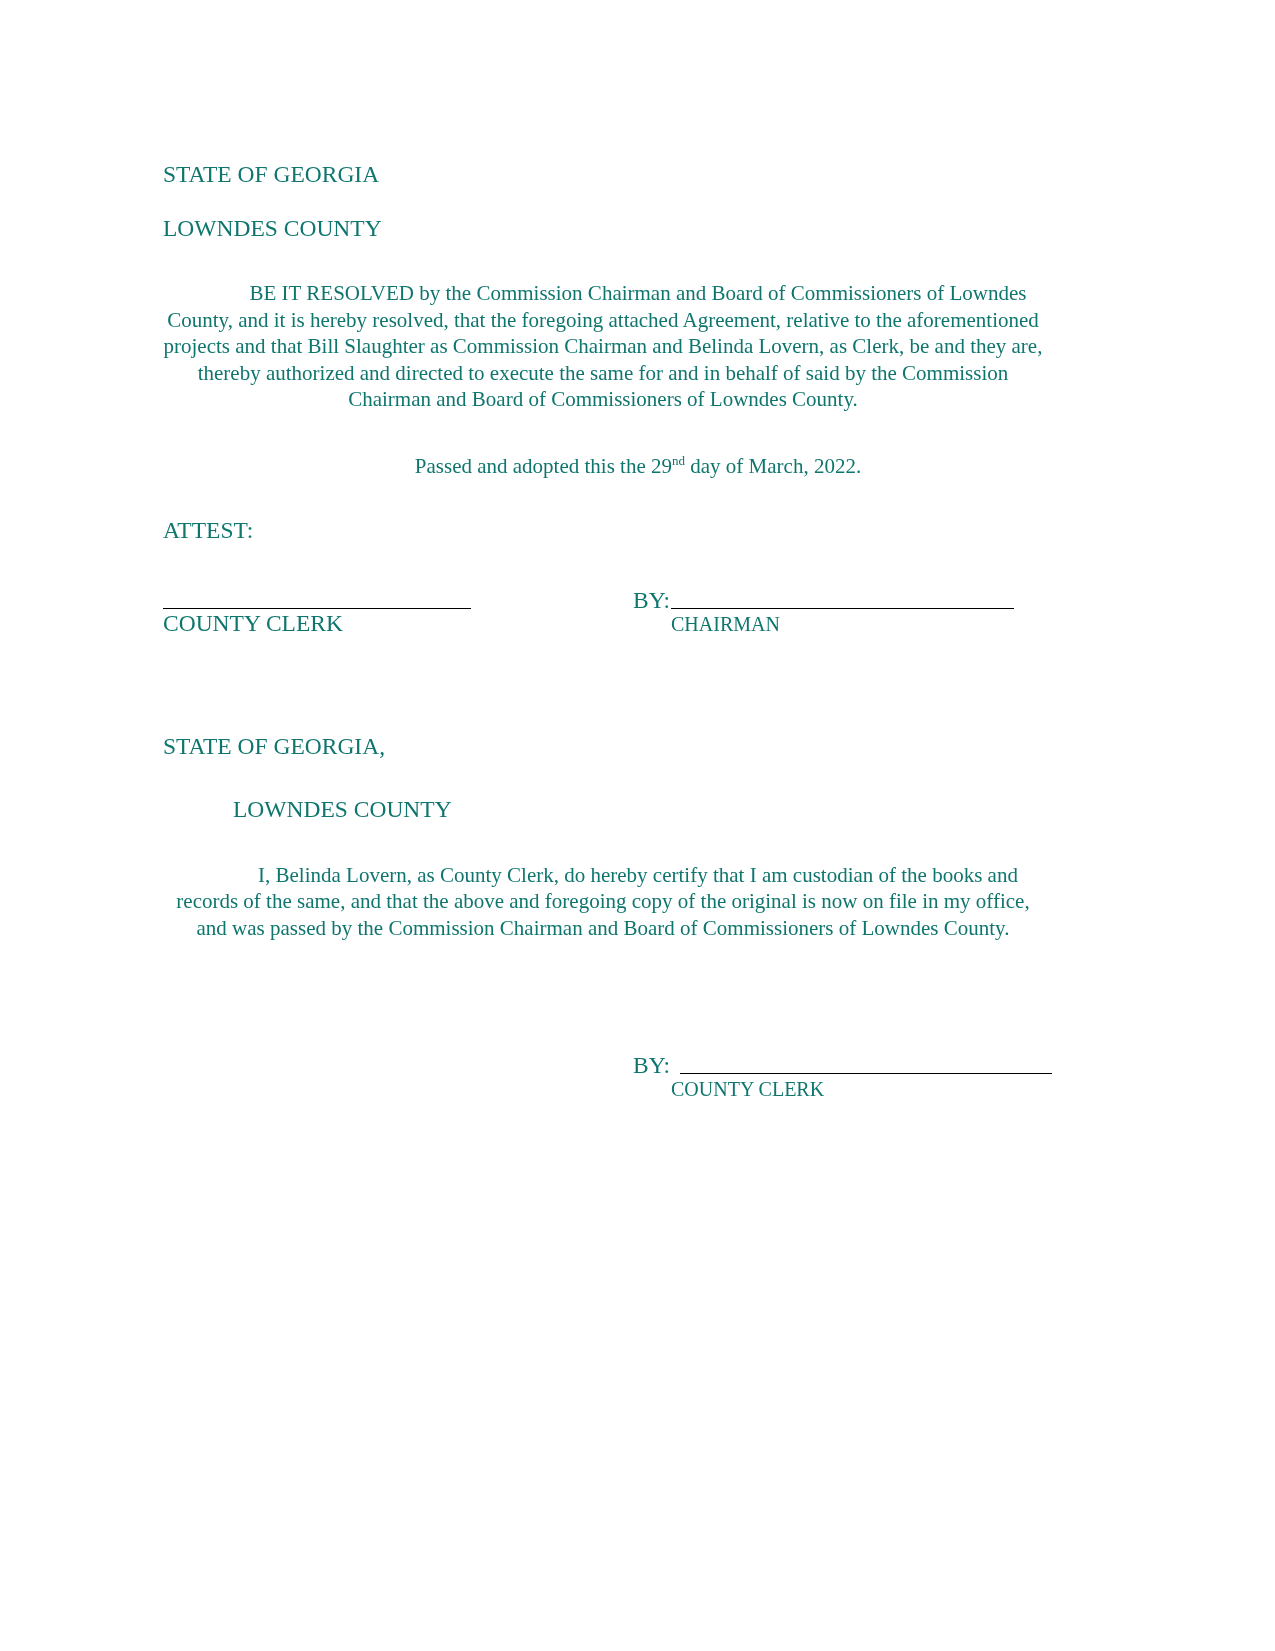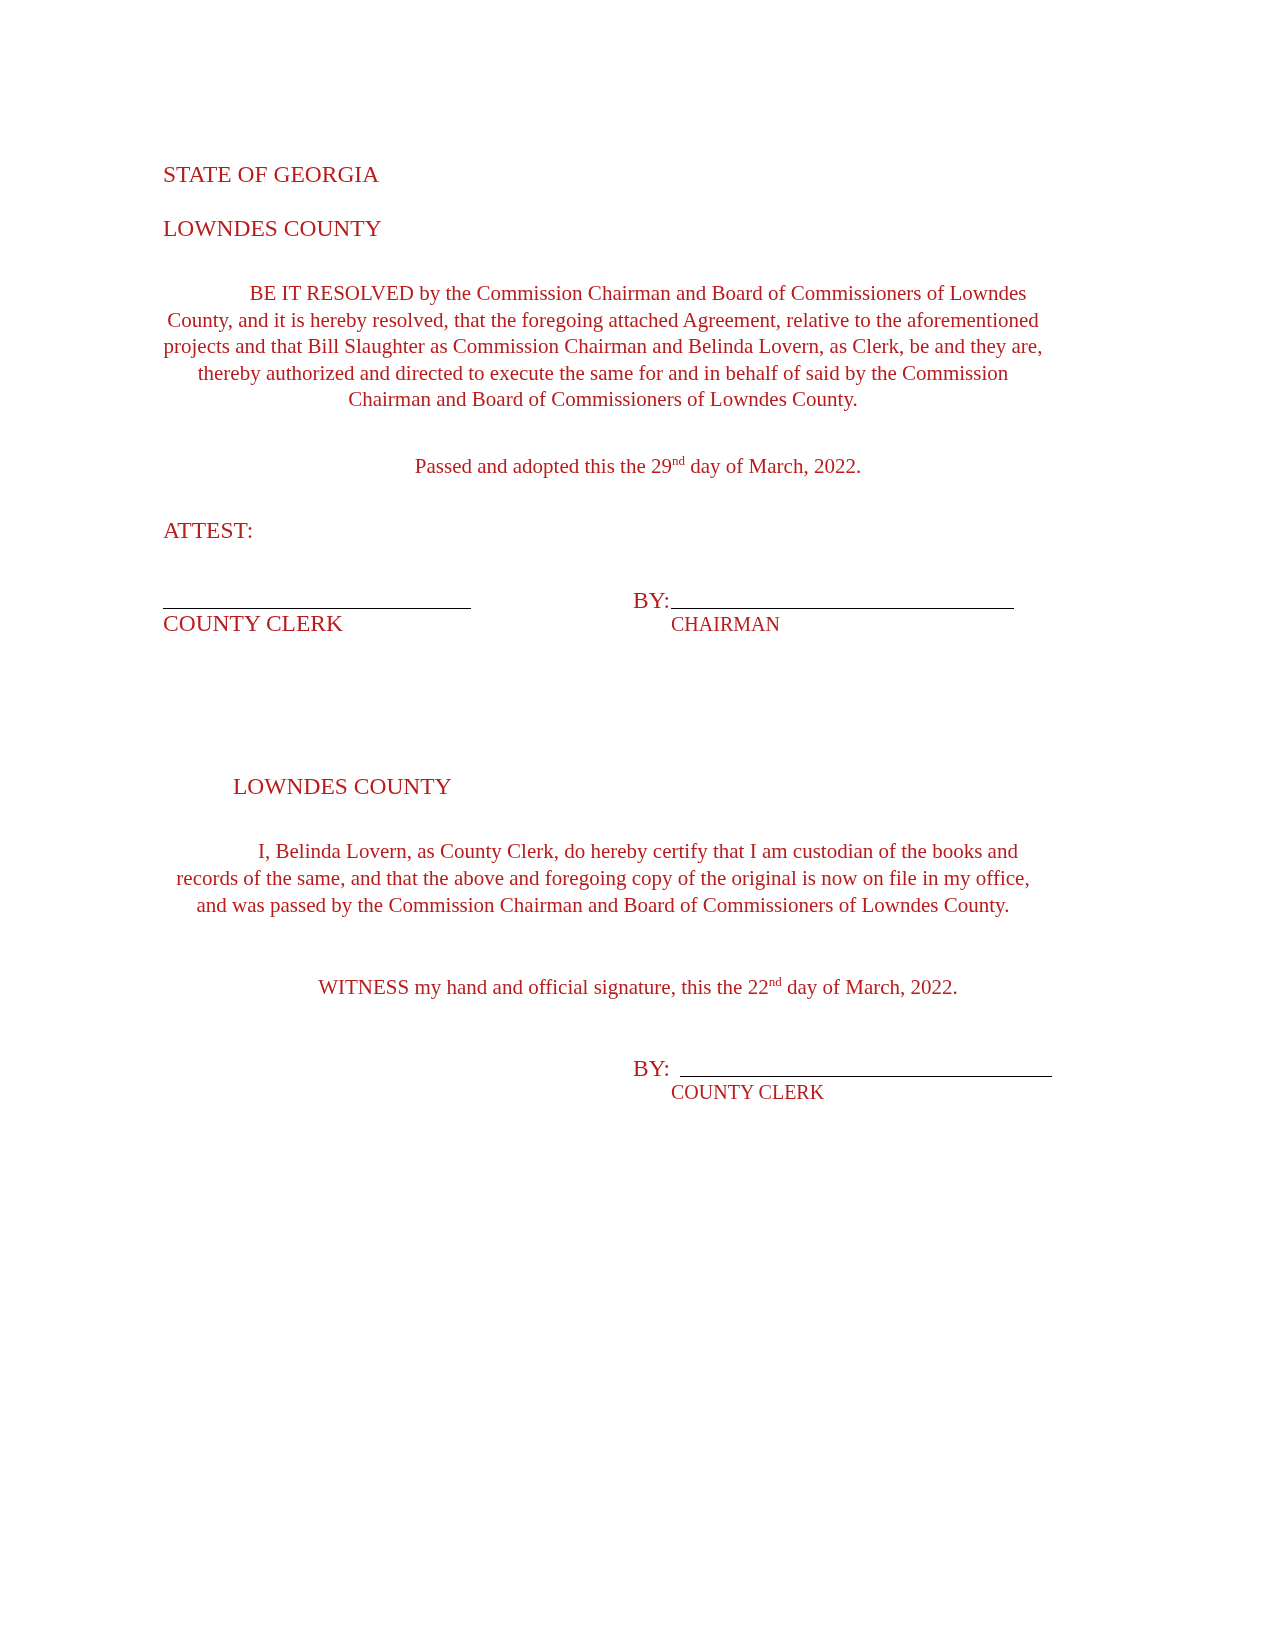--- a/index.html
+++ b/index.html
@@ -7,21 +7,21 @@
     padding: 0;
     background: #ffffff;
   }
   .page {
     position: relative;
     width: 1275px;
     height: 1651px;
     margin: 0 auto;
     background: #ffffff;
     font-family: "Liberation Serif", "DejaVu Serif", serif;
-    color: #b91c1c;
+    color: #0f766e;
     overflow: hidden;
   }
   .content {
     position: absolute;
     left: 163px;
     top: 163px;
     width: 880px;
   }
   .heading {
     font-size: 23.5px;
@@ -144,32 +144,32 @@
         <div class="by-row">
           <span class="by-text">BY:</span>
           <span class="by-rule"></span>
         </div>
         <div class="by-label">CHAIRMAN</div>
       </div>
     </div>
 
     <div class="gap-xl"></div>
 
+    <div class="heading">STATE OF GEORGIA,</div>
 
     <div class="gap-md"></div>
 
     <div class="heading indent-1">LOWNDES COUNTY</div>
 
     <div class="gap-md"></div>
 
     <div class="para">I, Belinda Lovern, as County Clerk, do hereby certify that I am custodian of the books and records of the same, and that the above and foregoing copy of the original is now on file in my office, and was passed by the Commission Chairman and Board of Commissioners of Lowndes County.</div>
 
     <div class="gap-lg"></div>
 
-    <div class="para"><span>WITNESS my hand and official signature, this the 22</span><sup>nd</sup><span> day of March, 2022.</span></div>
 
     <div class="sigblock2">
       <div class="by-row">
         <span class="by-text">BY:</span>
         <span class="by-rule2"></span>
       </div>
       <div class="by-label">COUNTY CLERK</div>
     </div>
 
   </div>

